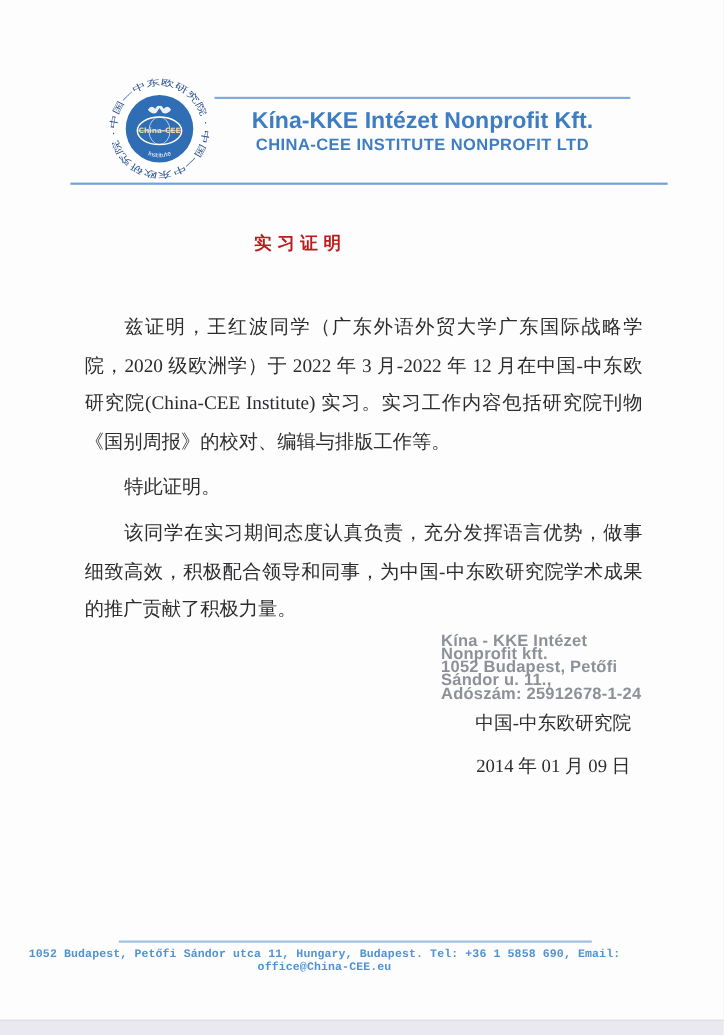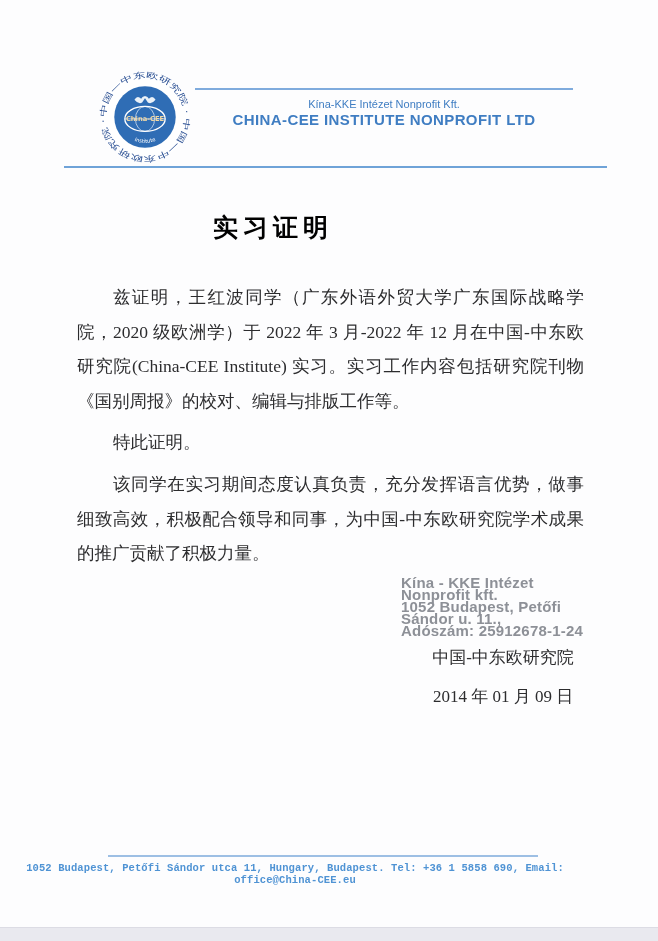--- a/index.html
+++ b/index.html
@@ -37,22 +37,22 @@
   }
   .head-cn {
     font-size: 18px;
     font-weight: bold;
     letter-spacing: 9px;
     color: #3f7dc2;
     white-space: nowrap;
   }
   .head-hu {
     margin-top: 2px;
-    font-size: 11px;
-    font-weight: normal;
+    font-size: 21px;
+    font-weight: bold;
     color: #3f7dc2;
   }
   .head-en {
     margin-top: 1px;
     font-size: 15px;
     font-weight: bold;
     letter-spacing: 0.4px;
     color: #3f7dc2;
   }
   .rule-full {
@@ -64,24 +64,24 @@
     border-top: 2px solid #6fa3d8;
   }
 
   
   .doc-title {
     position: absolute;
     left: 0;
     top: 211px;
     width: 546px;
     text-align: center;
-    font-size: 25px;
+    font-size: 16px;
     font-weight: bold;
     letter-spacing: 5px;
-    color: #000000;
+    color: #b91c1c;
   }
   .doc-body {
     position: absolute;
     left: 77px;
     top: 280px;
     width: 507px;
     font-size: 17.5px;
     line-height: 34.6px;
     text-align: justify;
   }

